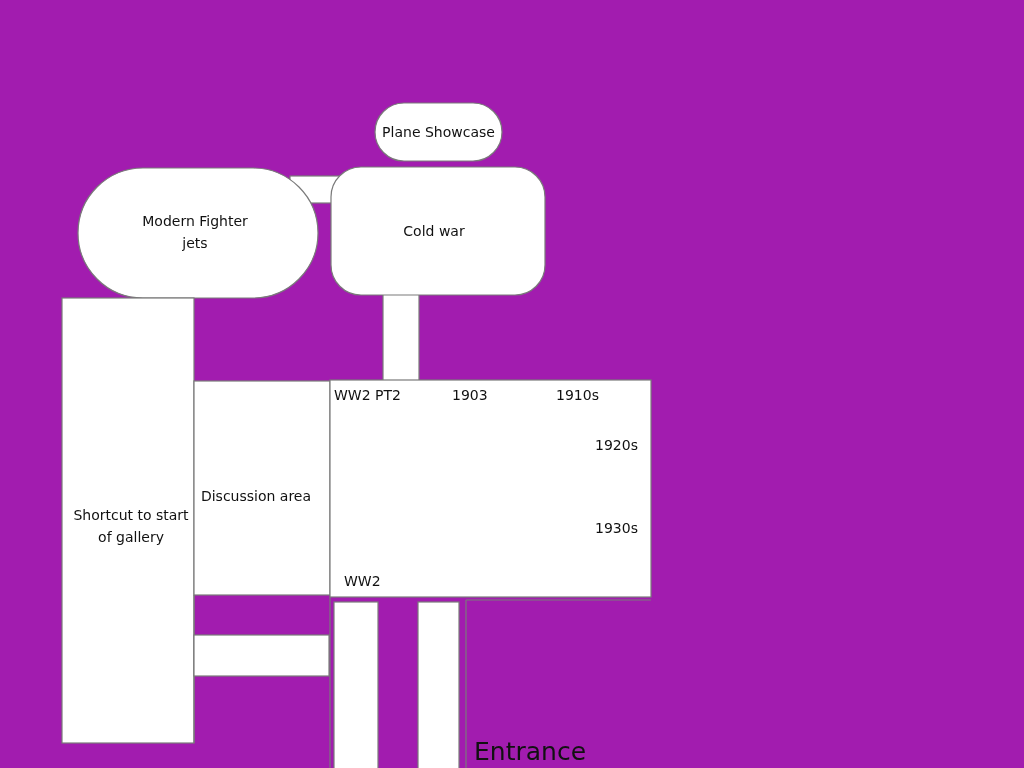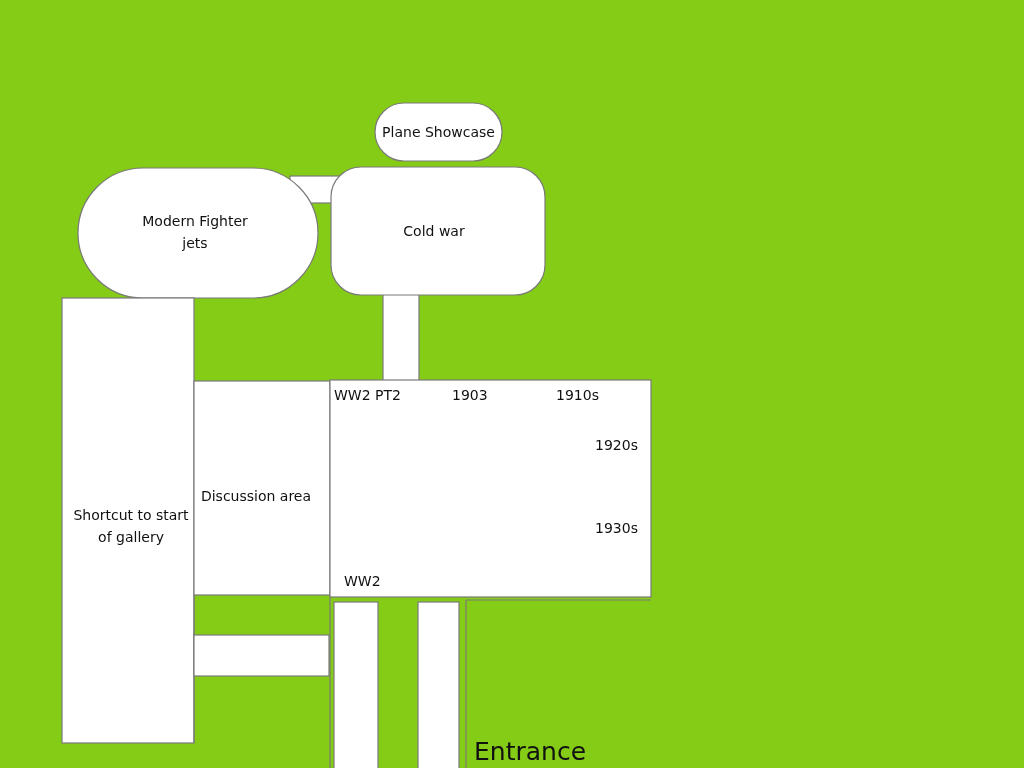--- a/index.html
+++ b/index.html
@@ -10,21 +10,21 @@
   body {
     width: 1024px;
     height: 768px;
     overflow: hidden;
     font-family: "DejaVu Sans", sans-serif;
   }
   #floorplan-canvas {
     position: relative;
     width: 1024px;
     height: 768px;
-    background: #84cc16;
+    background: #a21caf;
   }
   svg.plan {
     position: absolute;
     top: 0;
     left: 0;
     width: 1024px;
     height: 768px;
   }
   svg.plan .wall {
     fill: #ffffff;

